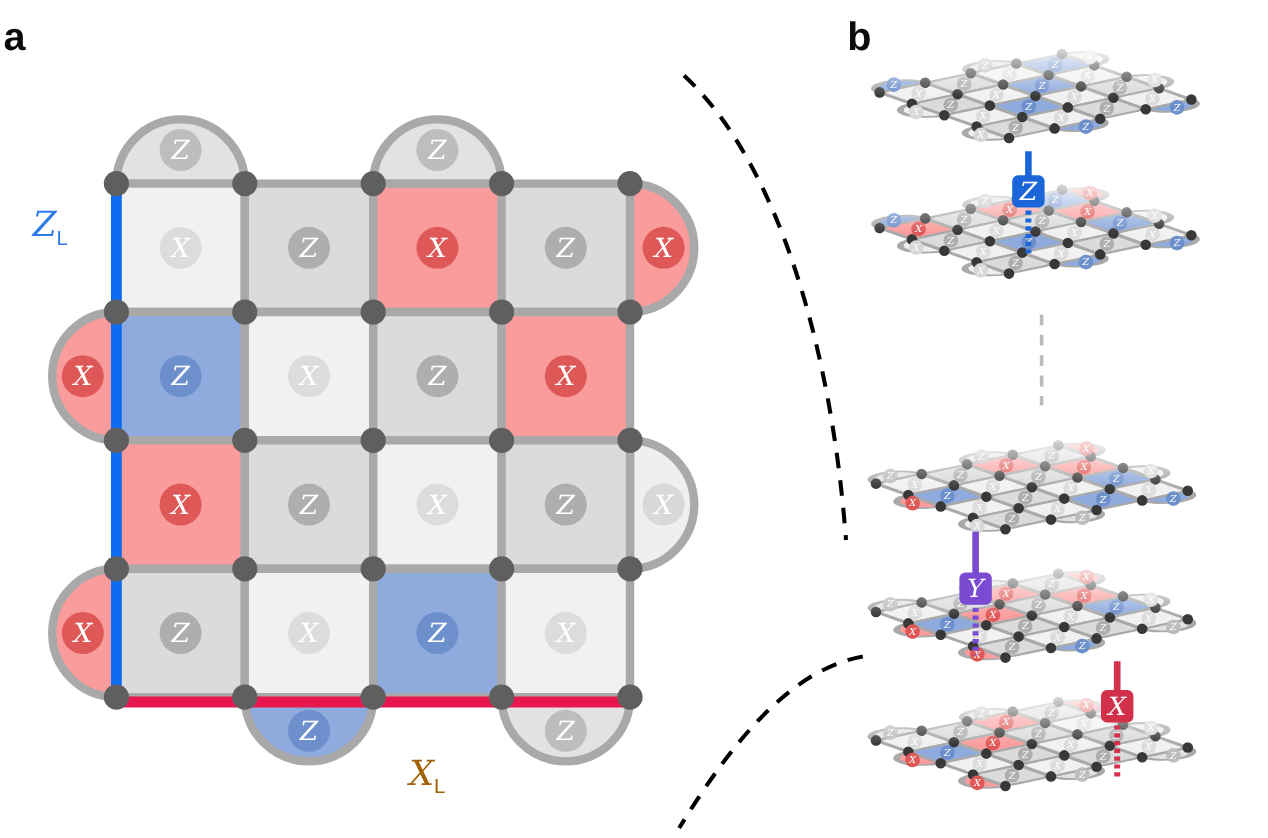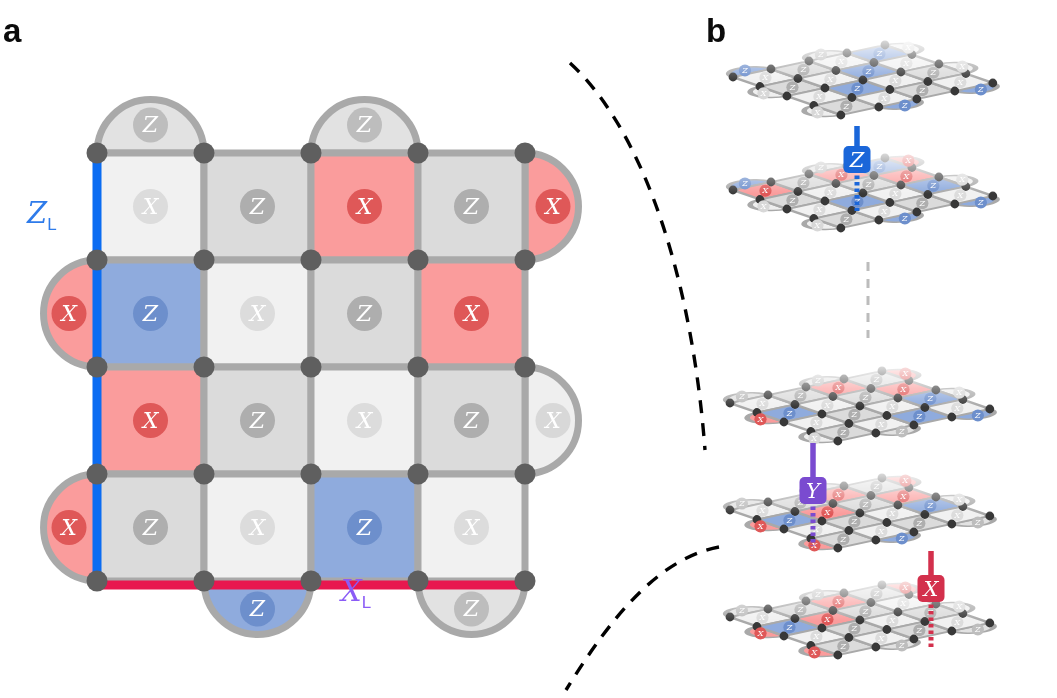--- a/index.html
+++ b/index.html
@@ -687,16 +687,16 @@
       <line x1="931" y1="551" x2="931" y2="579" stroke="#d3304c" stroke-width="5.5"></line>
       <line x1="931" y1="598" x2="931" y2="647" stroke="#d3304c" stroke-width="5" stroke-dasharray="3.5 3"></line>
       <rect x="917.5" y="575" width="27" height="27" rx="5" fill="#d3304c"></rect>
       <text x="931" y="595.5" text-anchor="middle" fill="#ffffff" font-size="21" class="cellLetter">X</text>
     </svg>
 
   <div class="panel-label" style="left:3px;top:12px;">a</div>
 
   <div class="panel-label" style="left:706px;top:12px;">b</div>
 
-  <div class="math-label" id="zl-label" style="left: 27px; top: 196px; color: rgb(46, 123, 234);"><span>Z</span><sub>L</sub></div>
+  <div class="math-label" id="zl-label" style="left: 27px; top: 170px; color: rgb(46, 123, 234);"><span>Z</span><sub>L</sub></div>
 
-  <div class="math-label" id="xl-label" style="left: 341px; top: 574px; color: #8b5cf6;"><span>X</span><sub>L</sub></div>
+  <div class="math-label" id="xl-label" style="left: 341px; top: 627px; color: #a16207;"><span>X</span><sub>L</sub></div>
 </div>
 
 </body></html>

